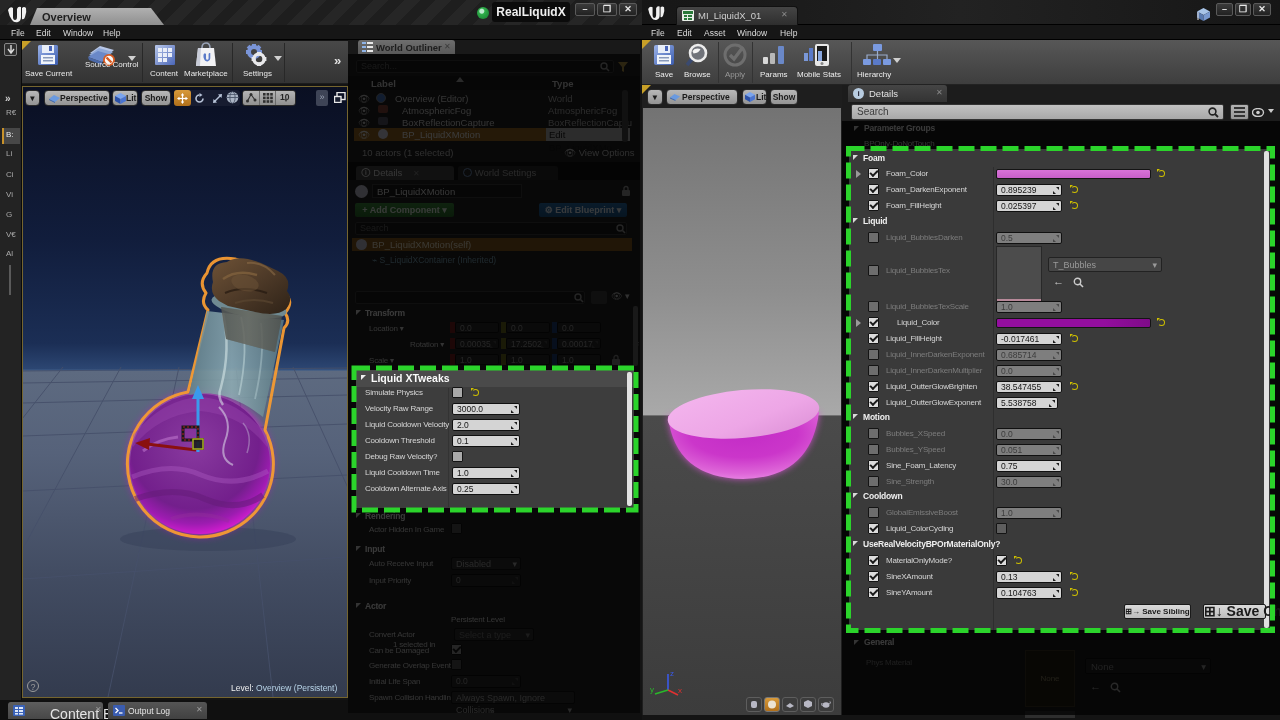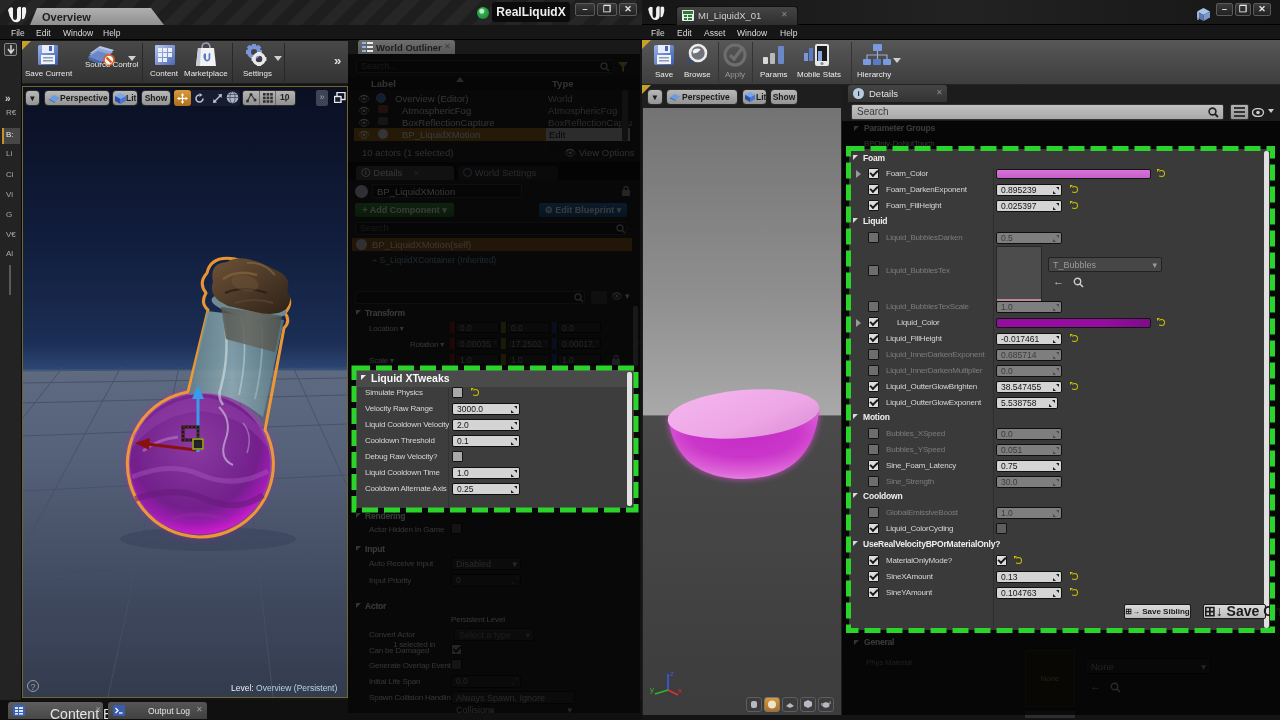--- a/index.html
+++ b/index.html
@@ -304,21 +304,21 @@
       </g>
     </svg>
 <div class="abs" style="left:34px;top:706px;color:#e4e4e4;font-size:14px;padding-left:16px;">Content Browser</div>
 <div class="abs" style="left:95px;top:705px;color:#9a9a9a;font-size:8px;">✕</div>
 <div class="abs" style="left:108px;top:702px;width:99px;height:17px;background:linear-gradient(#555,#414141);border-radius:3px 3px 0 0;"></div>
 <svg class="abs" style="left:113px;top:705px;" width="12" height="11">
       <rect width="12" height="11" rx="1" fill="#3a5cb0"></rect>
       <path d="M2.5 3 L5 5.5 L2.5 8" stroke="#fff" stroke-width="1.3" fill="none"></path>
       <line x1="6" y1="8" x2="9.5" y2="8" stroke="#fff" stroke-width="1.3"></line>
     </svg>
-<div class="abs" style="left:128px;top:706px;color:#e4e4e4;font-size:8.5px;margin-left:20px;">Output Log</div>
+<div class="abs" style="left:128px;top:706px;color:#e4e4e4;font-size:8.5px;">Output Log</div>
 <div class="abs" style="left:196px;top:705px;color:#9a9a9a;font-size:8px;">✕</div>
 
 <div class="abs" style="left:348px;top:40px;width:292px;height:673px;background:#232323;"></div>
 <div class="abs" style="left:348px;top:40px;width:292px;height:14px;background:#191919;"></div>
 <div class="abs" style="left:358px;top:40px;width:97px;height:14px;background:linear-gradient(#6e6e6e,#585858);border-radius:3px 3px 0 0;"></div>
 <svg class="abs" style="left:362px;top:42px;" width="11" height="10">
       <g fill="#8fb4e8">
         <rect x="0" y="0" width="4" height="2"></rect>
         <rect x="0" y="4" width="4" height="2"></rect>
         <rect x="0" y="8" width="4" height="2"></rect>

